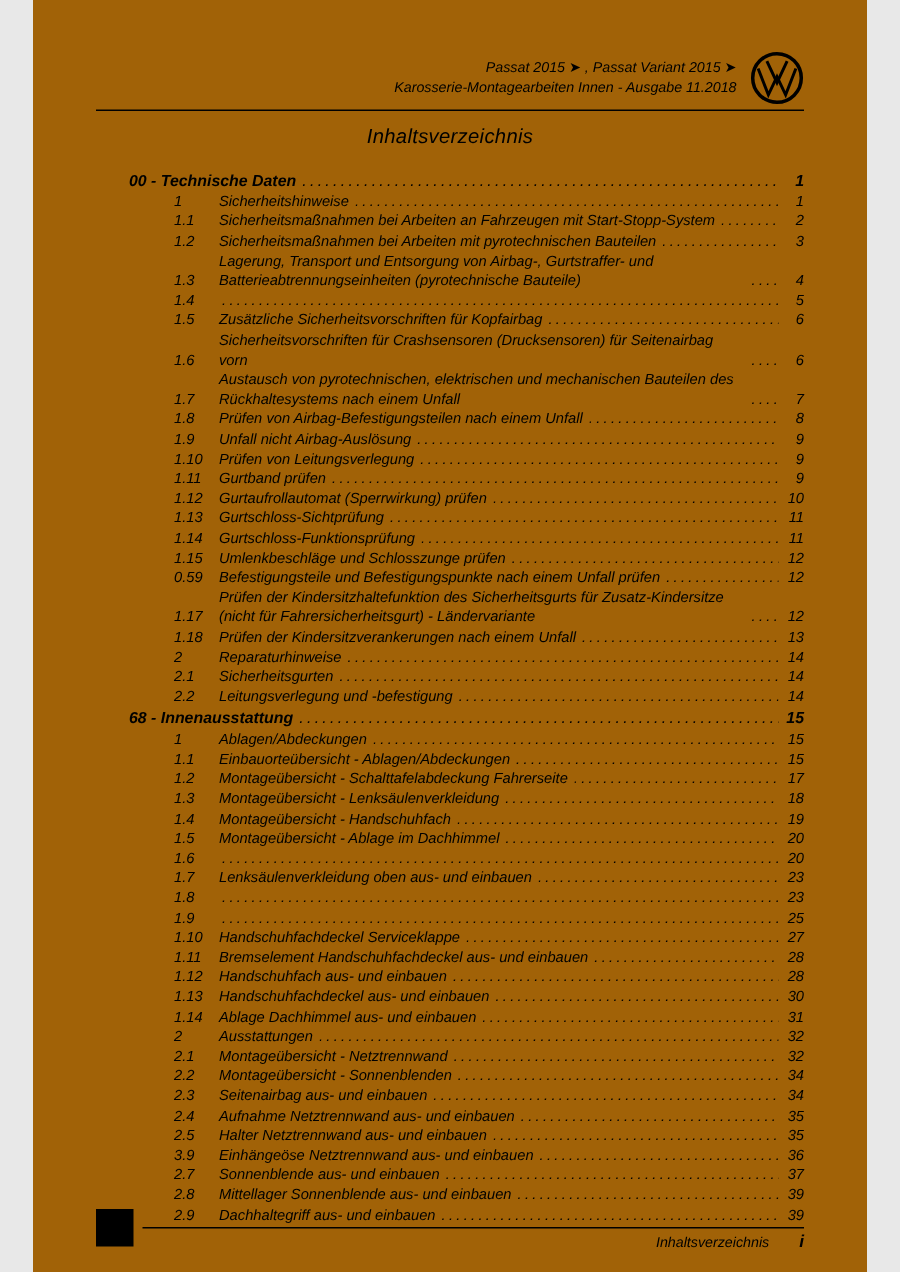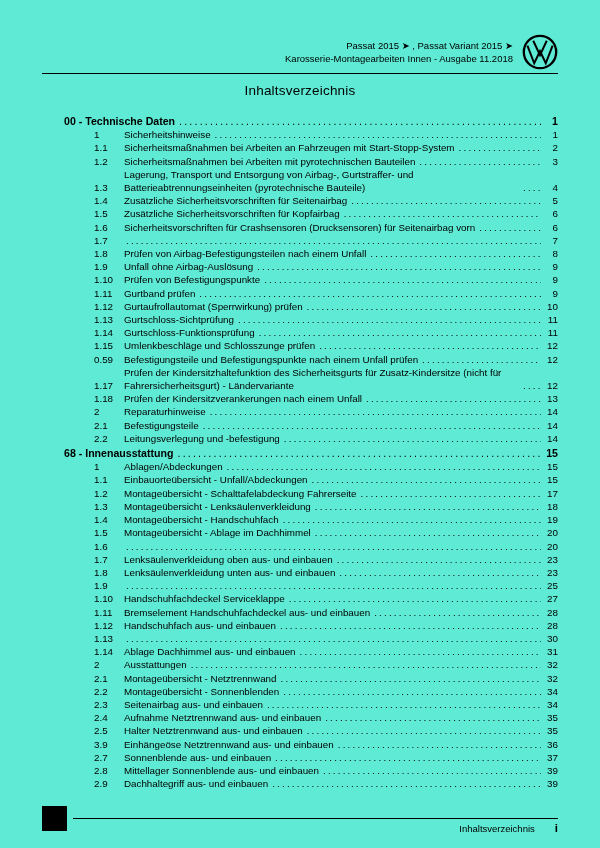--- a/index.html
+++ b/index.html
@@ -1,24 +1,25 @@
 <!DOCTYPE html>
 <html><head>
 <meta charset="utf-8">
 <style>
   * { margin: 0; padding: 0; box-sizing: border-box; }
   html, body { background: #e8e8e8; }
   body { font-family: "Liberation Sans", "DejaVu Sans", sans-serif; color: #000; }
   .page {
     position: relative;
-    width: 600px; height: 848px;
+    width: 556px; height: 848px;
     margin: 0 auto;
-    background: #5eead4;
+    background: #a16207;
     padding: 34px 42px 0 42px;
     overflow: hidden;
+    font-style: italic;
   }
   
   .hdr { display: flex; justify-content: flex-end; align-items: center; gap: 9px; }
   .hdr-text { text-align: right; font-size: 9.5px; line-height: 1.4; }
   .vw-logo { width: 36px; height: 36px; flex: 0 0 auto; }
   .hdr-rule { border-top: 1px solid #000; margin-top: 3px; }
   
   .doc-title { text-align: center; font-size: 13.5px; font-weight: 400; margin-top: 9px; letter-spacing: 0.2px; }
   
   .toc { margin-top: 17px; font-size: 9.8px; line-height: 13.2px; }
@@ -89,56 +90,56 @@
         <span class="pg">3</span>
       </div>
       <div class="row item">
         <span class="num">1.3</span>
         <span class="text">Lagerung, Transport und Entsorgung von Airbag-, Gurtstraffer- und Batterieabtrennungseinheiten (pyrotechnische Bauteile)</span>
         <span class="dots"></span>
         <span class="pg">4</span>
       </div>
       <div class="row item">
         <span class="num">1.4</span>
-        <span class="text">Zusätzliche Sicherheitsvorschriften für Seitenairbag</span>
         <span class="dots"></span>
         <span class="pg">5</span>
       </div>
       <div class="row item">
         <span class="num">1.5</span>
         <span class="text">Zusätzliche Sicherheitsvorschriften für Kopfairbag</span>
         <span class="dots"></span>
         <span class="pg">6</span>
       </div>
       <div class="row item">
         <span class="num">1.6</span>
         <span class="text">Sicherheitsvorschriften für Crashsensoren (Drucksensoren) für Seitenairbag vorn</span>
         <span class="dots"></span>
         <span class="pg">6</span>
       </div>
       <div class="row item">
         <span class="num">1.7</span>
+        <span class="text">Austausch von pyrotechnischen, elektrischen und mechanischen Bauteilen des Rückhaltesystems nach einem Unfall</span>
         <span class="dots"></span>
         <span class="pg">7</span>
       </div>
       <div class="row item">
         <span class="num">1.8</span>
         <span class="text">Prüfen von Airbag-Befestigungsteilen nach einem Unfall</span>
         <span class="dots"></span>
         <span class="pg">8</span>
       </div>
       <div class="row item">
         <span class="num">1.9</span>
-        <span class="text">Unfall ohne Airbag-Auslösung</span>
+        <span class="text">Unfall nicht Airbag-Auslösung</span>
         <span class="dots"></span>
         <span class="pg">9</span>
       </div>
       <div class="row item">
         <span class="num">1.10</span>
-        <span class="text">Prüfen von Befestigungspunkte</span>
+        <span class="text">Prüfen von Leitungsverlegung</span>
         <span class="dots"></span>
         <span class="pg">9</span>
       </div>
       <div class="row item">
         <span class="num">1.11</span>
         <span class="text">Gurtband prüfen</span>
         <span class="dots"></span>
         <span class="pg">9</span>
       </div>
       <div class="row item">
@@ -184,21 +185,21 @@
         <span class="pg">13</span>
       </div>
       <div class="row item">
         <span class="num">2</span>
         <span class="text">Reparaturhinweise</span>
         <span class="dots"></span>
         <span class="pg">14</span>
       </div>
       <div class="row item">
         <span class="num">2.1</span>
-        <span class="text">Befestigungsteile</span>
+        <span class="text">Sicherheitsgurten</span>
         <span class="dots"></span>
         <span class="pg">14</span>
       </div>
       <div class="row item">
         <span class="num">2.2</span>
         <span class="text">Leitungsverlegung und -befestigung</span>
         <span class="dots"></span>
         <span class="pg">14</span>
       </div>
       <div class="row sec">
@@ -207,21 +208,21 @@
         <span class="pg">15</span>
       </div>
       <div class="row item">
         <span class="num">1</span>
         <span class="text">Ablagen/Abdeckungen</span>
         <span class="dots"></span>
         <span class="pg">15</span>
       </div>
       <div class="row item">
         <span class="num">1.1</span>
-        <span class="text">Einbauorteübersicht - Unfall/Abdeckungen</span>
+        <span class="text">Einbauorteübersicht - Ablagen/Abdeckungen</span>
         <span class="dots"></span>
         <span class="pg">15</span>
       </div>
       <div class="row item">
         <span class="num">1.2</span>
         <span class="text">Montageübersicht - Schalttafelabdeckung Fahrerseite</span>
         <span class="dots"></span>
         <span class="pg">17</span>
       </div>
       <div class="row item">
@@ -248,21 +249,20 @@
         <span class="pg">20</span>
       </div>
       <div class="row item">
         <span class="num">1.7</span>
         <span class="text">Lenksäulenverkleidung oben aus- und einbauen</span>
         <span class="dots"></span>
         <span class="pg">23</span>
       </div>
       <div class="row item">
         <span class="num">1.8</span>
-        <span class="text">Lenksäulenverkleidung unten aus- und einbauen</span>
         <span class="dots"></span>
         <span class="pg">23</span>
       </div>
       <div class="row item">
         <span class="num">1.9</span>
         <span class="dots"></span>
         <span class="pg">25</span>
       </div>
       <div class="row item">
         <span class="num">1.10</span>
@@ -277,20 +277,21 @@
         <span class="pg">28</span>
       </div>
       <div class="row item">
         <span class="num">1.12</span>
         <span class="text">Handschuhfach aus- und einbauen</span>
         <span class="dots"></span>
         <span class="pg">28</span>
       </div>
       <div class="row item">
         <span class="num">1.13</span>
+        <span class="text">Handschuhfachdeckel aus- und einbauen</span>
         <span class="dots"></span>
         <span class="pg">30</span>
       </div>
       <div class="row item">
         <span class="num">1.14</span>
         <span class="text">Ablage Dachhimmel aus- und einbauen</span>
         <span class="dots"></span>
         <span class="pg">31</span>
       </div>
       <div class="row item">

